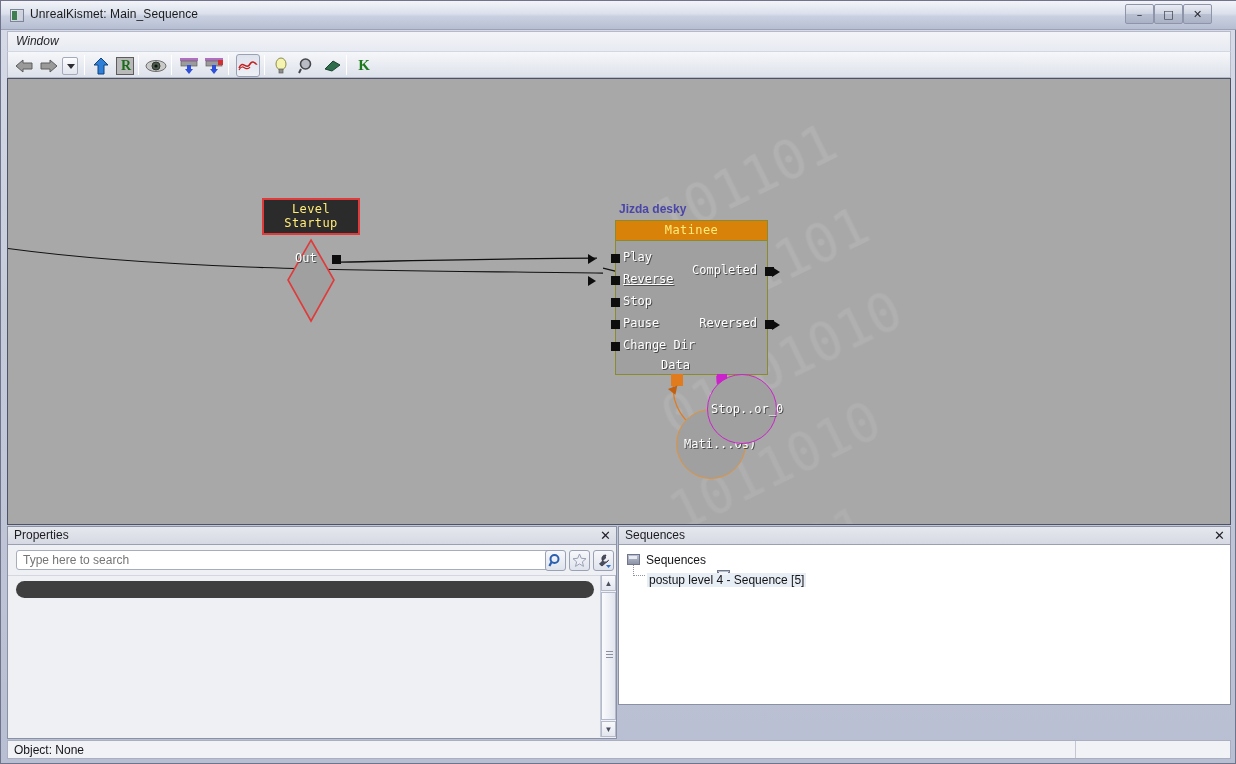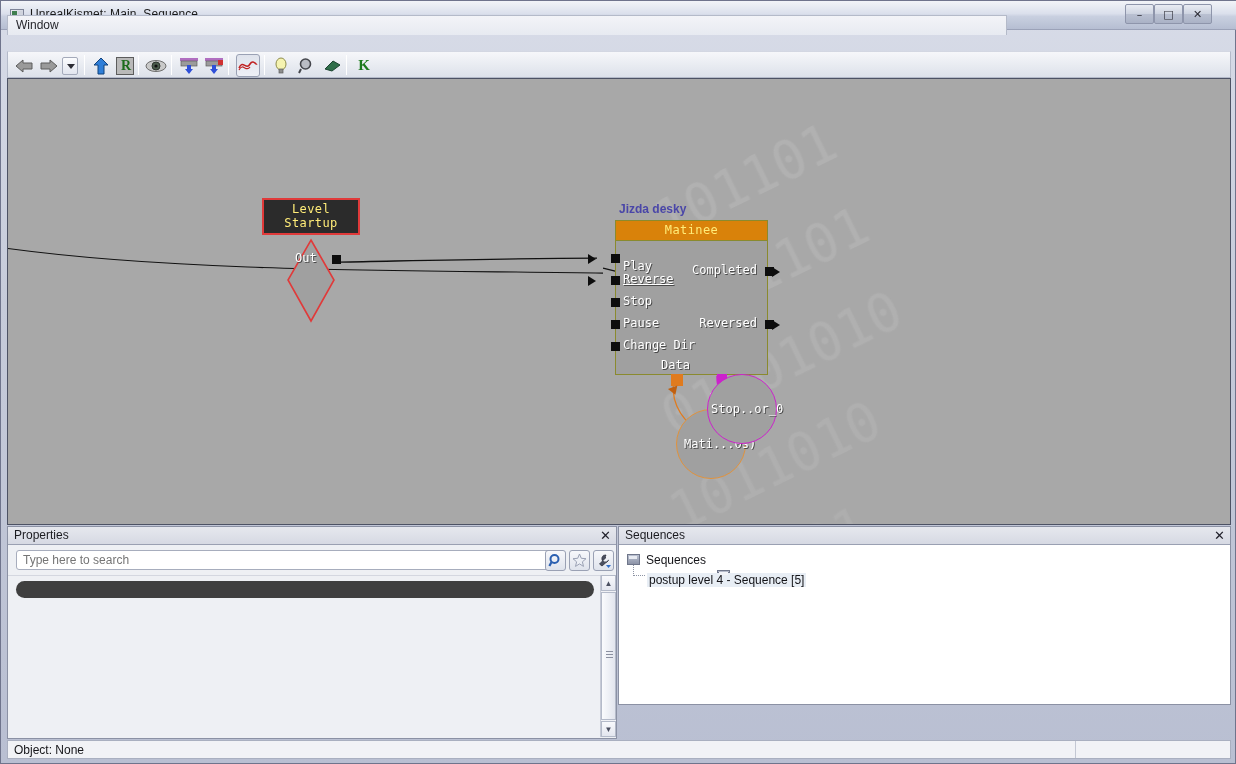--- a/index.html
+++ b/index.html
@@ -48,23 +48,23 @@
     color:#2a2a33; font-size: 11px; line-height: 18px; text-align:center;
   }
   #btn-min { left: 1124px; }
   #btn-max { left: 1153px; }
   #btn-close { left: 1182px; }
   #btn-close { background: linear-gradient(180deg,#e9ecf3 0%,#ced4e1 48%,#b9c0d1 52%,#aab2c6 100%); }
   .winbtn .glyph { display:inline-block; font-family:"DejaVu Sans", sans-serif; }
 
   
   #menubar {
-    position: absolute; left: 6px; top: 14px; width: 1000px; height: 20px;
+    position: absolute; left: 6px; top: 30px; width: 1224px; height: 20px;
     background: linear-gradient(180deg,#f3f4f8 0%,#e7eaf1 100%);
-    border: 1px solid #b4bac9; border-bottom: none;
+    border: 1px solid #b4bac9; border-bottom: none; font-style: italic;
   }
   #menu-window {
     position:absolute; left: 8px; top: 2px; font-size: 12px; color:#26262c;
   }
 
   
   #toolbar {
     position: absolute; left: 6px; top: 50px; width: 1224px; height: 27px;
     background: linear-gradient(180deg,#f6f7fa 0%,#e8ebf1 55%,#dde1ea 100%);
     border: 1px solid #b4bac9; border-top: 1px solid #d3d7e2;
@@ -399,21 +399,21 @@
       <div class="pin-label" style="left:33px;top:53px;">Out</div>
       <div class="pin" style="left:70px;top:57px;"></div>
     </div>
 
     <div class="knode" style="left:607px;top:141px;width:153px;">
       <div class="knode-comment" style="left:4px;top:-18px;">Jizda desky</div>
       <div class="knode-title" style="background:#d9820a;border:1px solid #8a8a2e;">Matinee</div>
       <div style="position:relative;width:153px;height:134px;background:#a0a0a0;border:1px solid #8a8a2e;border-top:none;">
 
         <div class="pin" style="left:-5px;top:13px;"></div>
-        <div class="pin-label" style="left:7px;top:18px;text-align:right;">Play</div>
+        <div class="pin-label" style="left:7px;top:9px;text-align:right;">Play</div>
         <div class="pin" style="left:-5px;top:35px;"></div>
         <div class="pin-label" style="left:7px;top:31px;text-decoration:underline;">Reverse</div>
         <div class="pin" style="left:-5px;top:57px;"></div>
         <div class="pin-label" style="left:7px;top:53px;">Stop</div>
         <div class="pin" style="left:-5px;top:79px;"></div>
         <div class="pin-label" style="left:7px;top:75px;">Pause</div>
         <div class="pin" style="left:-5px;top:101px;"></div>
         <div class="pin-label" style="left:7px;top:97px;">Change Dir</div>
 
         <div class="pin" style="left:149px;top:26px;"></div>

